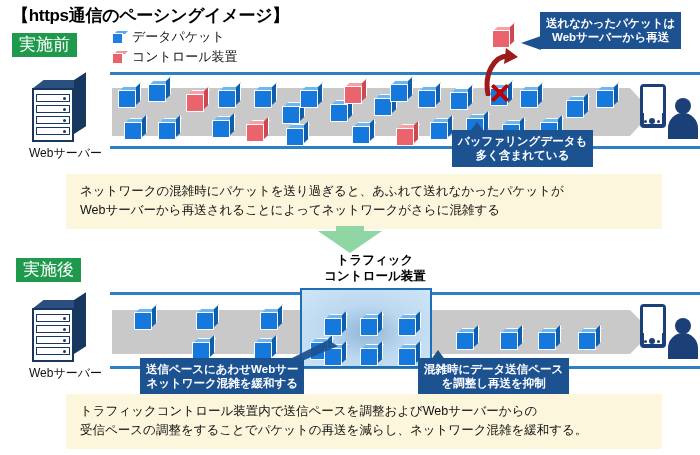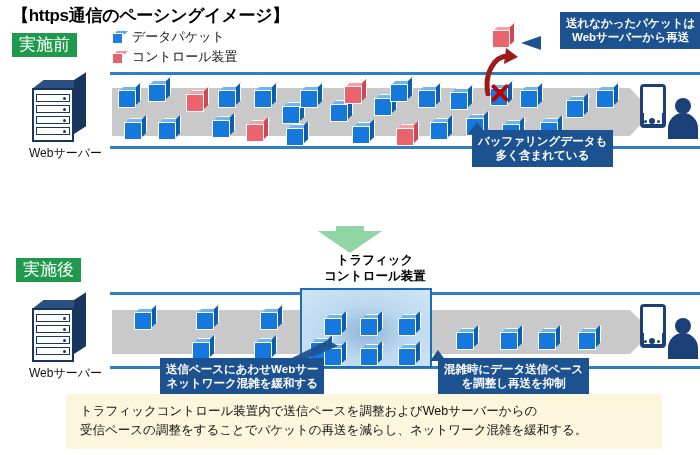--- a/index.html
+++ b/index.html
@@ -110,21 +110,21 @@
   }
   .person .torso {
     position: absolute; left: 0; top: 15px; width: 30px; height: 26px;
     background: #1b3f77; border-radius: 15px 15px 0 0;
   }
 
   
   .callout {
     background: #1d5291; color: #fff;
     font-size: 11.5px; font-weight: bold; line-height: 1.25;
-    padding: 4px 6px; text-align: center; white-space: nowrap; margin-left: 20px;
+    padding: 4px 6px; text-align: center; white-space: nowrap;
   }
 
   
   .note {
     background: #fcf6dd;
     font-size: 12.5px; color: #111; line-height: 1.55;
     padding: 8px 14px;
   }
 
   
@@ -428,20 +428,24 @@
   <div class="tail" style="left:521px; top:36px; border-top:7px solid transparent; border-bottom:7px solid transparent; border-right:20px solid #1d5291;"></div>
 
   <div class="abs" style="left:452px; top:130px;">
     <div class="callout">
       <div>バッファリングデータも</div>
       <div>多く含まれている</div>
     </div>
   </div>
   <div class="tail" style="left:468px; top:122px; border-left:9px solid transparent; border-right:9px solid transparent; border-bottom:12px solid #1d5291;"></div>
 
+  <div class="abs note" style="left:66px; top:174px; width:596px;">
+    <div>ネットワークの混雑時にパケットを送り過ぎると、あふれて送れなかったパケットが</div>
+    <div>Webサーバーから再送されることによってネットワークがさらに混雑する</div>
+  </div>
 
   <div class="green-arrow" style="left:318px; top:226px; width:64px; height:28px;">
     <div class="shaft"></div>
     <div class="head"></div>
   </div>
 
   <div class="abs" style="left:16px; top:258px;">
     <span class="stage-badge">実施後</span>
   </div>
 

